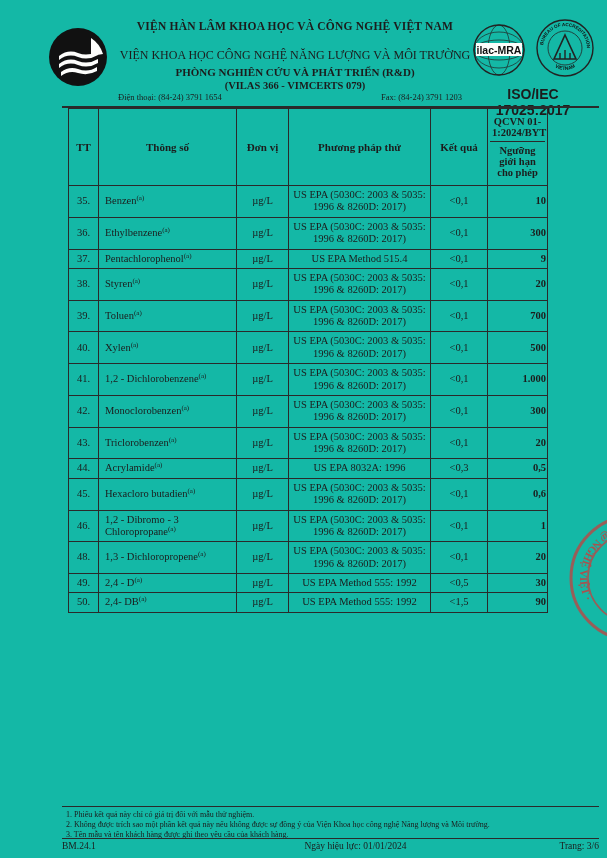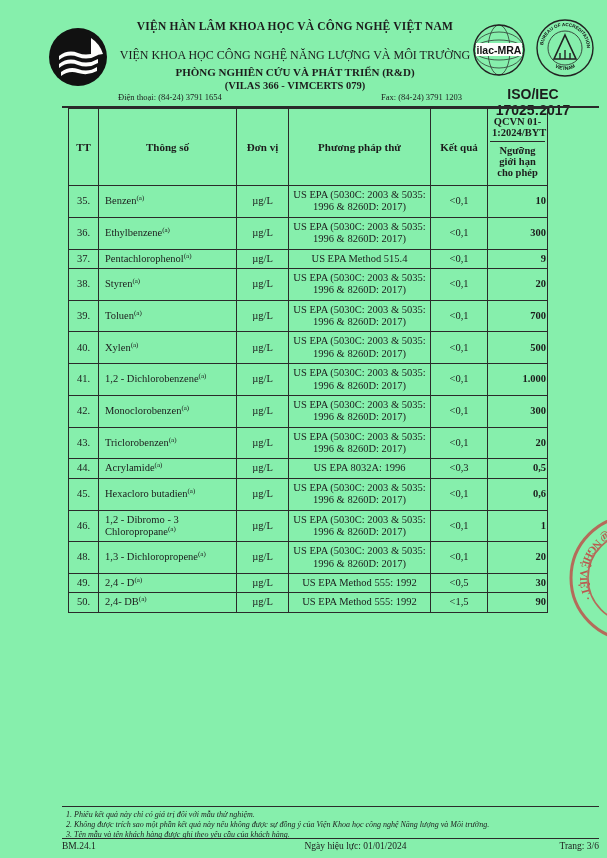--- a/index.html
+++ b/index.html
@@ -1,17 +1,17 @@
 <!DOCTYPE html>
 <html><head>
 <meta charset="utf-8">
 <style>
   html,body{margin:0;padding:0;background:#e8e8e8;}
   .page{
-    position:relative;width:607px;height:858px;background:#86efac;
+    position:relative;width:607px;height:858px;background:#14b8a6;
     font-family:"Liberation Serif","DejaVu Serif",serif;color:#1c1c1c;
     overflow:hidden;margin:0 auto;box-shadow:0 0 4px rgba(0,0,0,.3);
   }
   
   .org-logo{position:absolute;left:47px;top:26px;width:62px;height:62px;}
   .head-text{position:absolute;left:100px;top:20px;width:390px;text-align:center;}
   .h-l1{font-size:11.5px;font-weight:bold;letter-spacing:.2px;}
   .h-l2{font-size:12px;font-weight:normal;margin-top:16px;}
   .h-l3{font-size:11px;font-weight:bold;margin-top:3px;}
   .h-l4{font-size:10.5px;font-weight:bold;margin-top:2px;}
@@ -37,21 +37,21 @@
   td.result{text-align:center;padding:3px 1px;}
   td.limit{text-align:right;font-weight:bold;padding:3px 1px;}
   sup{font-size:7px;line-height:0;}
   th.limit-th{padding:0;}
   .limit-top{border-bottom:1.2px solid #2a2a2a;padding:3px 2px;font-size:10.5px;}
   .limit-bot{padding:3px 2px;font-size:10.5px;}
   
   .stamp{position:absolute;right:0;top:512px;pointer-events:none;}
   
   .foot-line1{position:absolute;left:62px;top:806px;width:537px;border-top:1.2px solid #2a2a2a;}
-  .notes{position:absolute;left:66px;top:810px;width:520px;font-size:8px;font-style:italic;line-height:1.25;}
+  .notes{position:absolute;left:66px;top:810px;width:520px;font-size:8px;line-height:1.25;}
   .foot-line2{position:absolute;left:62px;top:838px;width:537px;border-top:1.2px solid #2a2a2a;}
   .foot-row{position:absolute;left:62px;top:841px;width:537px;font-size:9.5px;display:flex;}
   .foot-code{width:160px;}
   .foot-eff{flex:1;text-align:center;}
   .foot-page{width:110px;text-align:right;}
 </style>
 </head>
 <body>
 
 <div class="page">

